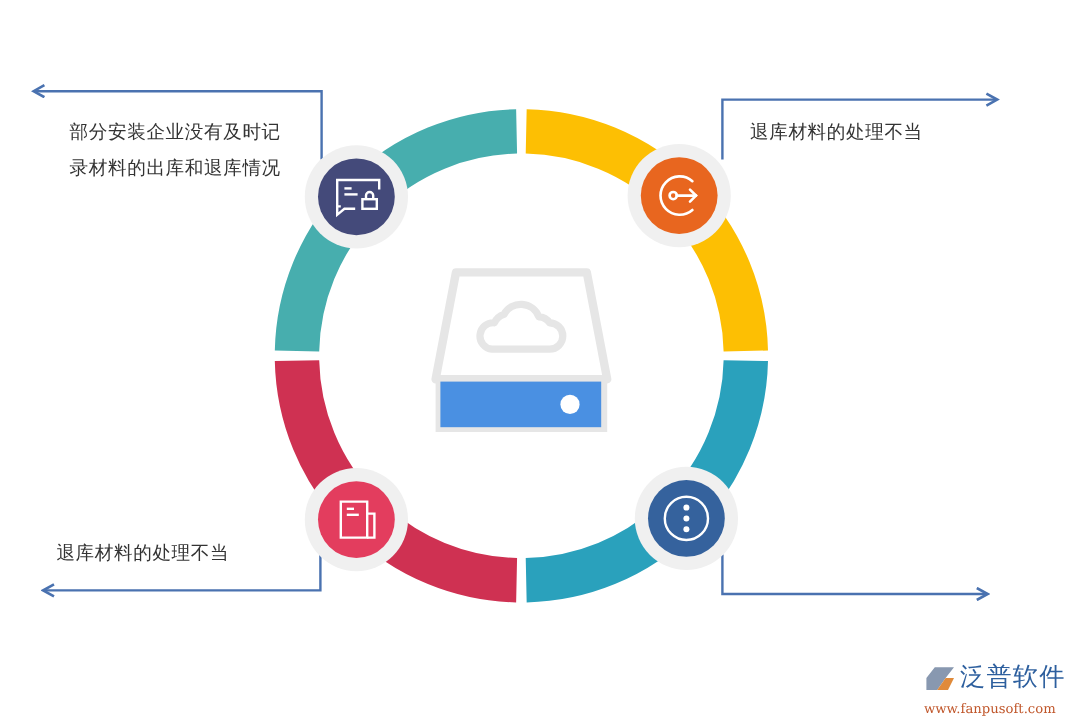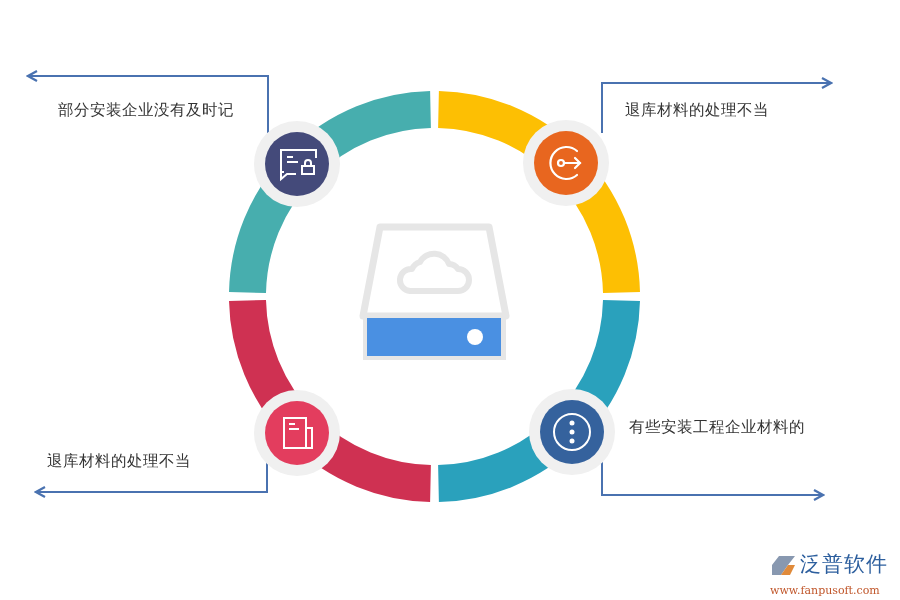--- a/index.html
+++ b/index.html
@@ -94,28 +94,28 @@
   </g>
 
   <g>
     <path d="M 772 565 L 779 556 L 795 556 L 788 565 L 781 575 L 772 575 Z" fill="#8898b0"></path>
     <path d="M 781 575 L 788 565 L 795 565 L 790 575 Z" fill="#e08a3a"></path>
   </g>
 </svg>
 
 <div class="label" style="left:47px; top:95px;margin-left:11px;">
   <div>部分安装企业没有及时记</div>
+  <div>录材料的出库和退库情况</div>
 </div>
 
 <div class="label" style="left:625px; top:95px;">
   <div>退库材料的处理不当</div>
 </div>
 
 <div class="label" style="left:629px; top:412px;">
-  <div>有些安装工程企业材料的</div>
 </div>
 
 <div class="label" style="left:47px; top:446px;">
   <div>退库材料的处理不当</div>
 </div>
 
 <div class="logo">
   <span class="logo-title">泛普软件</span>
   <span class="logo-url">www.fanpusoft.com</span>
 </div>

